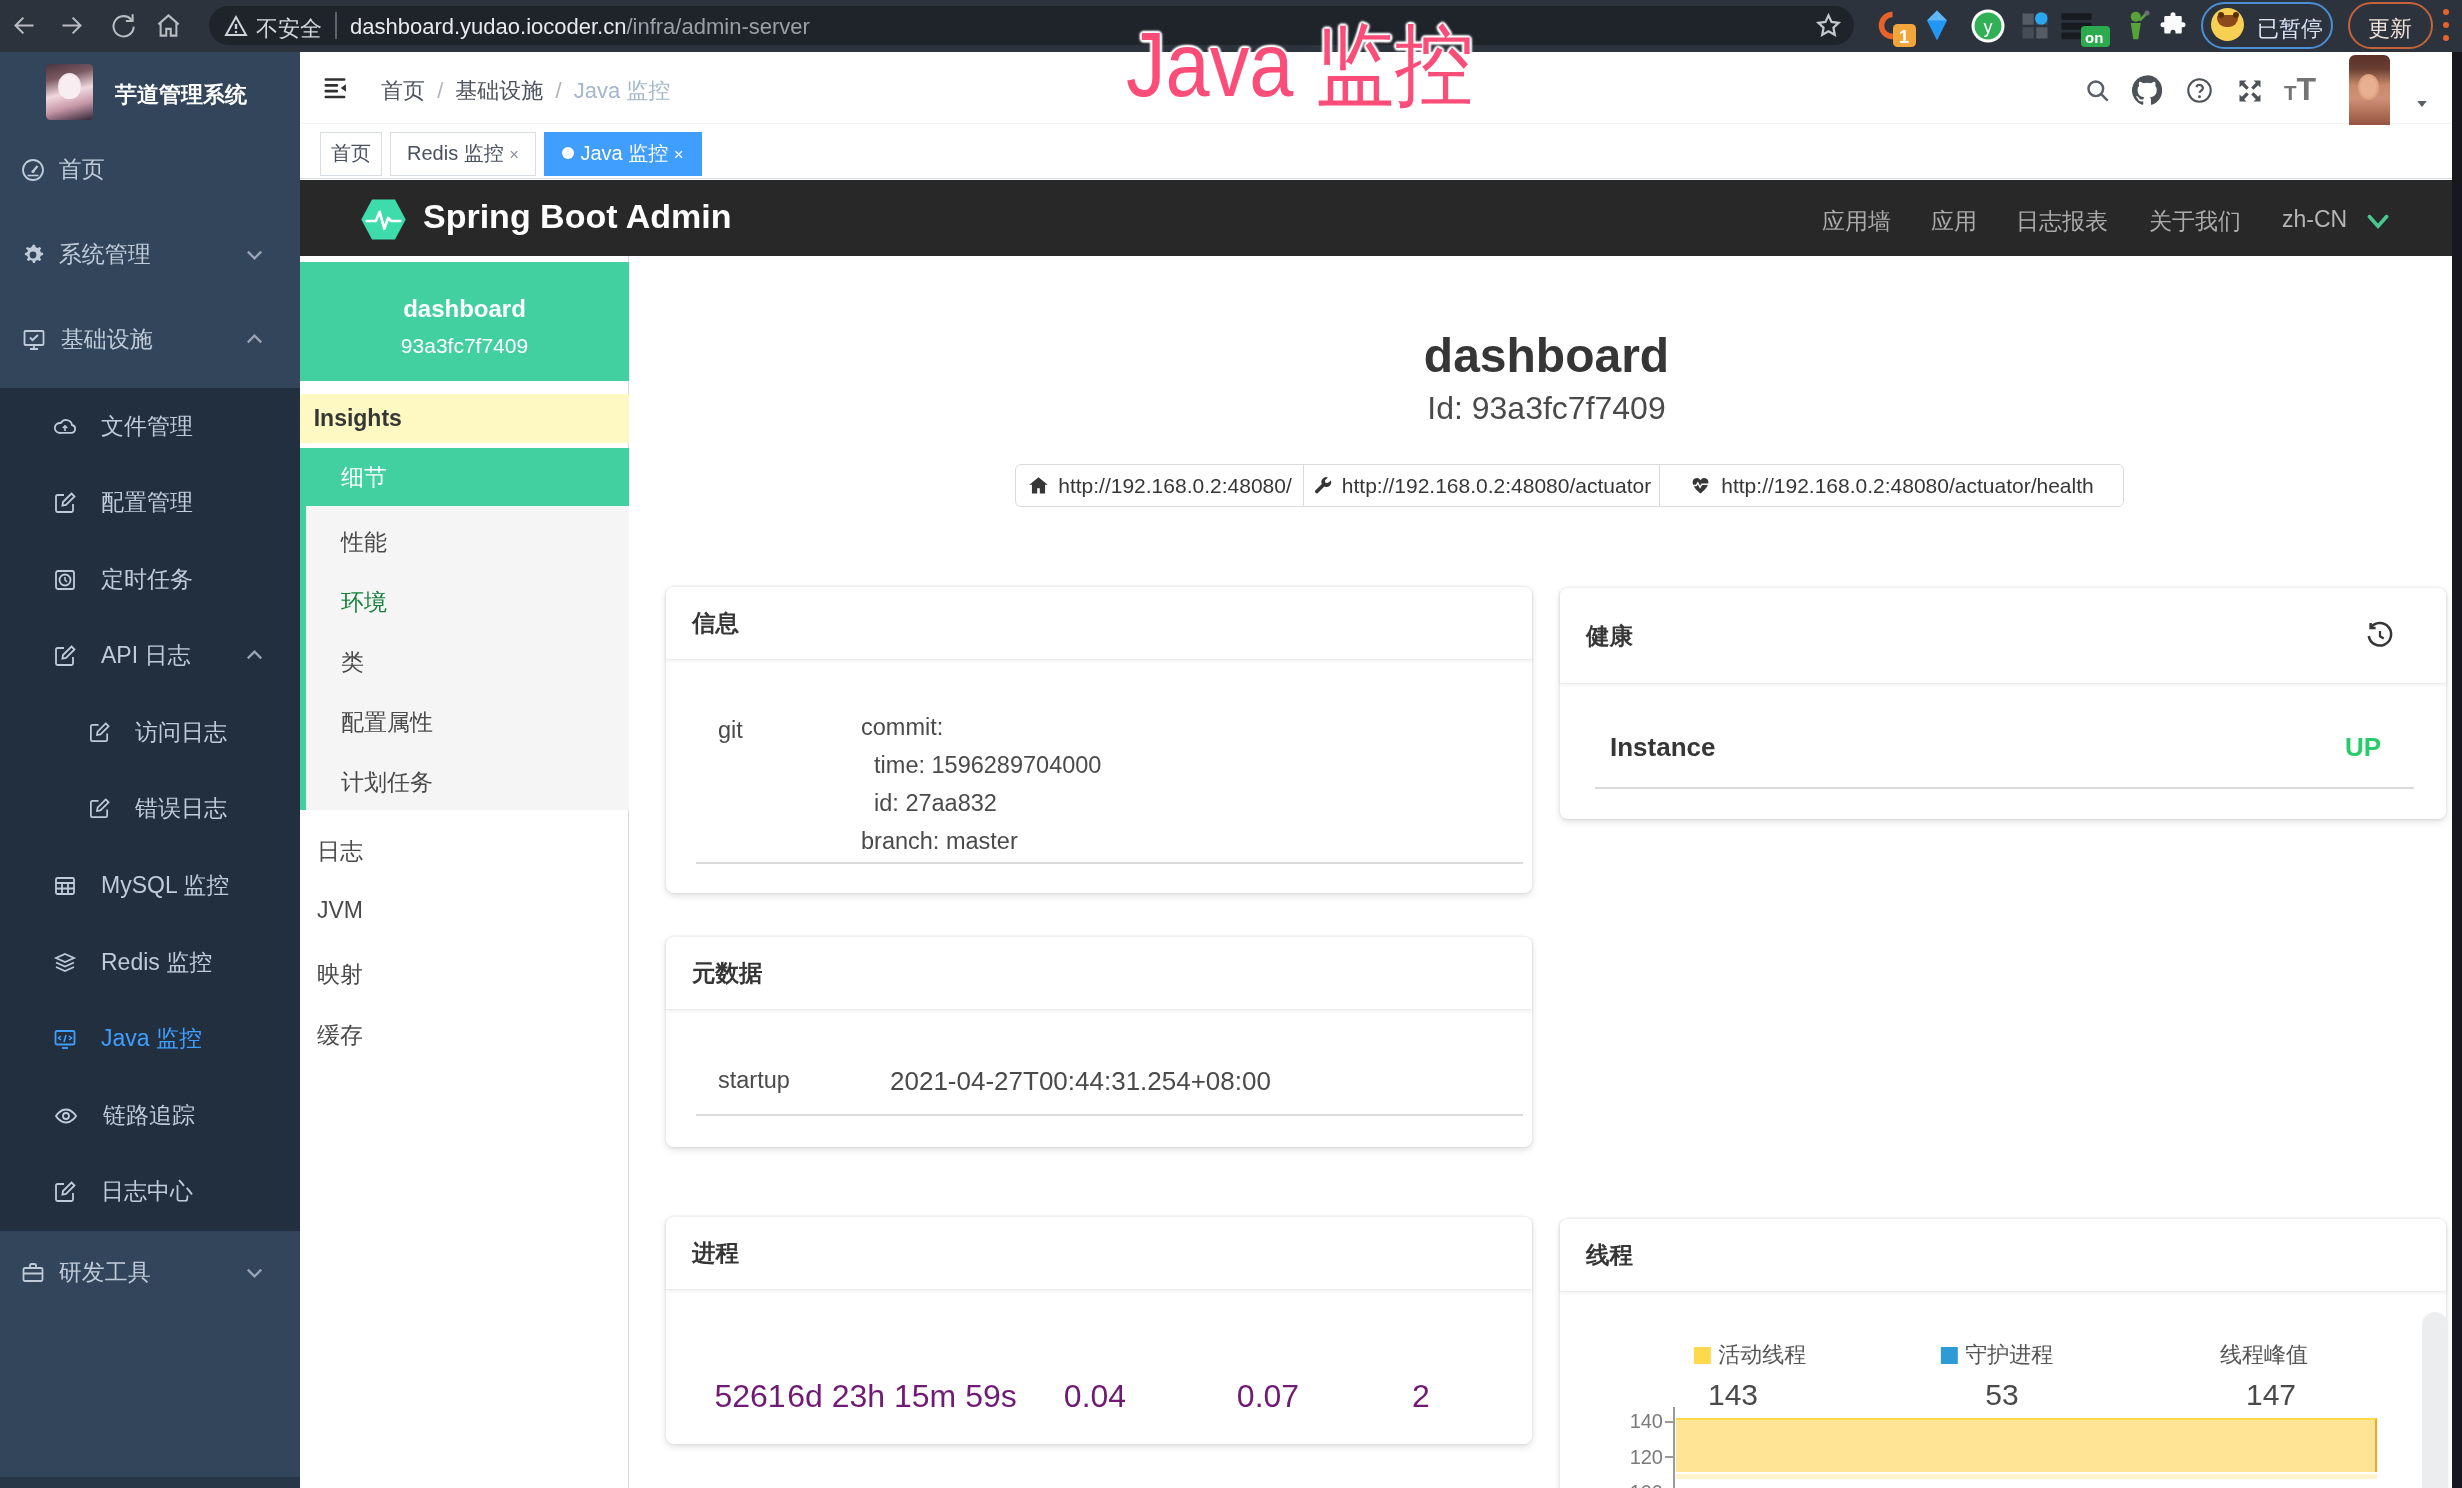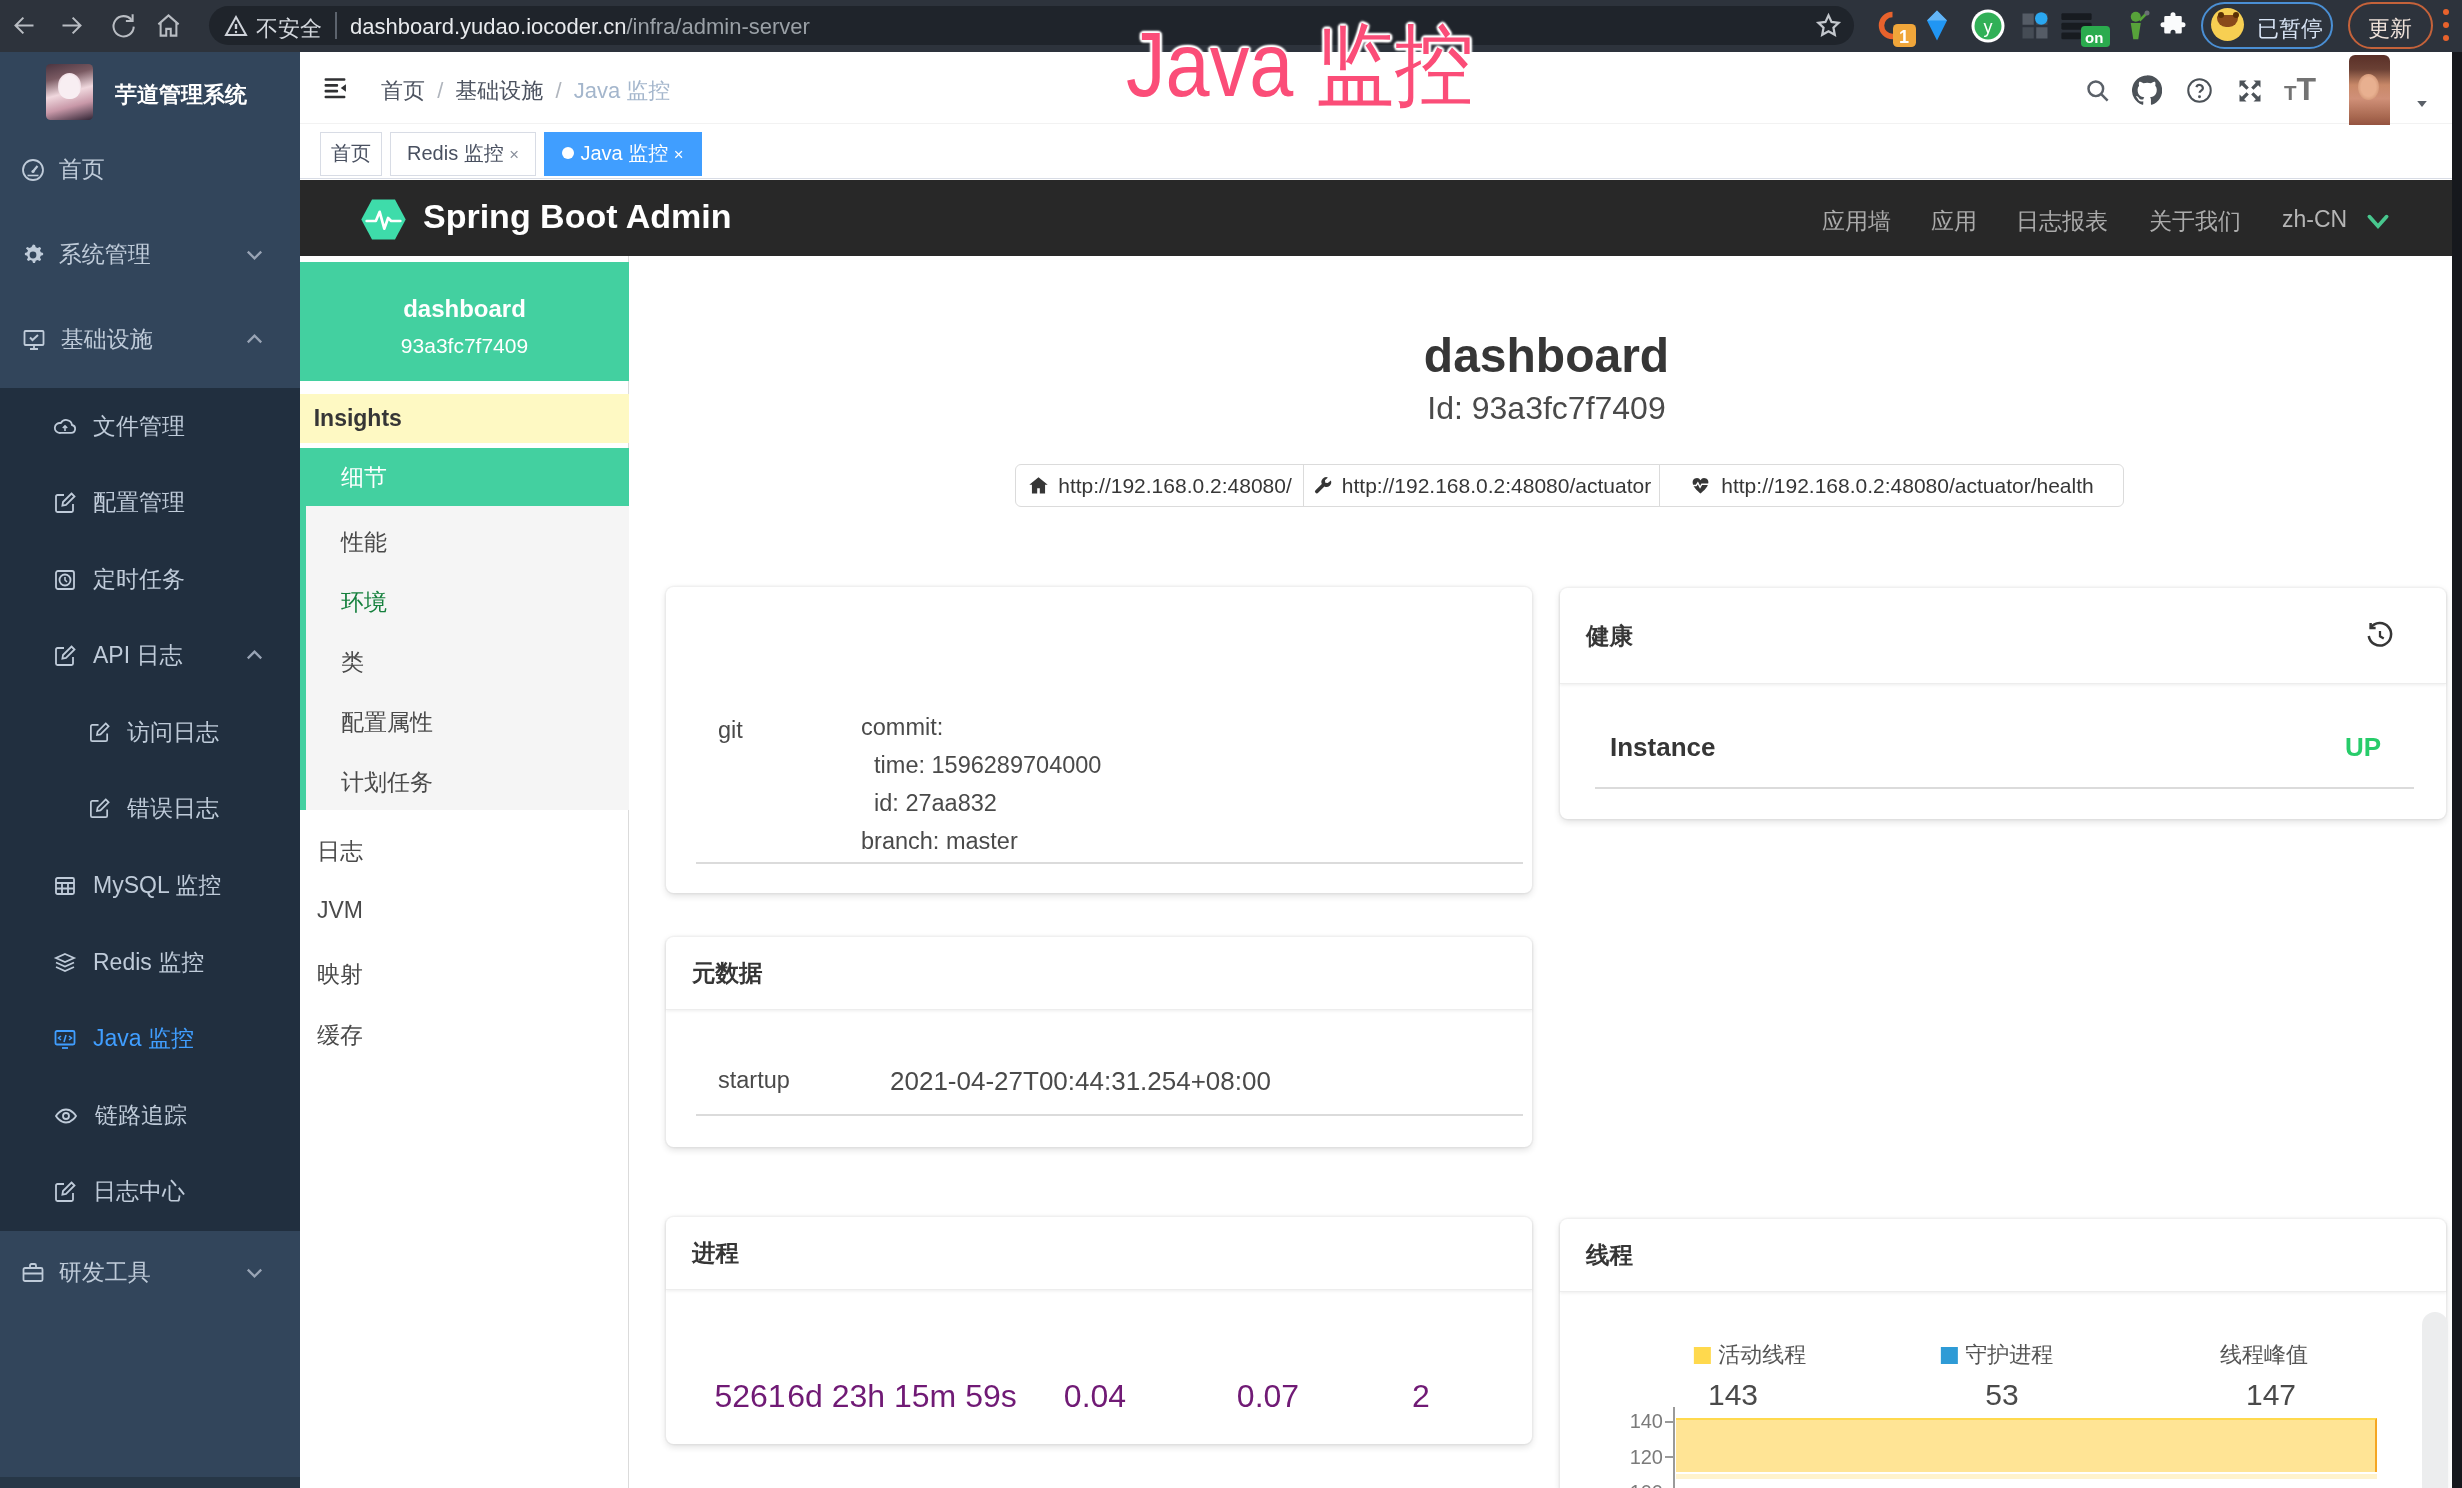--- a/index.html
+++ b/index.html
@@ -134,21 +134,21 @@
       <path d="M9 7V4.5A1.5 1.5 0 0 1 10.5 3h3A1.5 1.5 0 0 1 15 4.5V7M2.5 12.5h19"></path>
     </svg>
  <span class="t">研发工具</span>
  <svg class="chev" width="23" height="23" viewBox="0 0 24 24" fill="none" stroke="#99a4b5" stroke-width="2.4">
       <path d="M5 9l7 7 7-7"></path>
     </svg>
   </div>
 <style>
 .m2{position:absolute;left:0;width:300px;height:77px;display:flex;align-items:center;color:#bfcbd9;font-size:23px}
 .m2 svg{margin-left:53px}
-.m2 .t{margin-left:16px}
+.m2 .t{margin-left:24px}
 .m3 svg{margin-left:88px}
 </style>
 <div class="m2" style="top:388px">
  <svg width="24" height="24" viewBox="0 0 24 24" fill="none" stroke="#bfcbd9" stroke-width="1.8">
       <path d="M7 18a5 5 0 1 1 .8-9.9A6 6 0 0 1 19 10a4 4 0 0 1-1 7.9H7z"></path>
       <path d="M12 16v-5M9.8 13l2.2-2.2L14.2 13" stroke-width="1.6"></path>
     </svg>
  <span class="t">文件管理</span>
   </div>
 <div class="m2" style="top:464px">
@@ -318,20 +318,21 @@
     </svg>http://192.168.0.2:48080/actuator/health</div>
 
 <style>
 .card{position:absolute;background:#fff;border-radius:7.6px;box-shadow:0 2.3px 7.6px rgba(10,10,10,.12),0 0 0 1.5px rgba(10,10,10,.03)}
 .cc{position:absolute;transform:translateX(-50%);white-space:nowrap}
 .sq{display:inline-block;width:16.7px;height:16.7px;margin-right:7.6px;vertical-align:-1.5px}
 .chead{height:73px;border-bottom:1.5px solid #ededed;box-shadow:0 1.5px 3px rgba(10,10,10,.06);display:flex;align-items:center;padding-left:26px;font-size:23.5px;color:#363636;font-weight:600}
 </style>
 
 <div class="card" style="left:666px;top:587px;width:866px;height:306px">
+ <div class="chead">信息</div>
  <div class="a" style="left:52px;top:130px;font-size:23.5px;color:#4a4a4a">git</div>
  <div class="a" style="left:195px;top:121px;font-size:23.5px;color:#4a4a4a;line-height:38px">commit:<br>&nbsp;&nbsp;time: 1596289704000<br>&nbsp;&nbsp;id: 27aa832<br>branch: master</div>
  <div class="a" style="left:30px;top:275px;width:827px;height:1.5px;background:#dbdbdb"></div>
 </div>
 
 <div class="card" style="left:1560px;top:588px;width:886px;height:231px">
  <div class="chead" style="height:96px">健康
   <svg style="position:absolute;left:805px;top:33px" width="30" height="30" viewBox="0 0 24 24" fill="none" stroke="#363636" stroke-width="2">
         <path d="M4.5 5.5A9 9 0 1 1 3 12"></path>
         <path d="M4.5 1.5v4h4" fill="none"></path>

